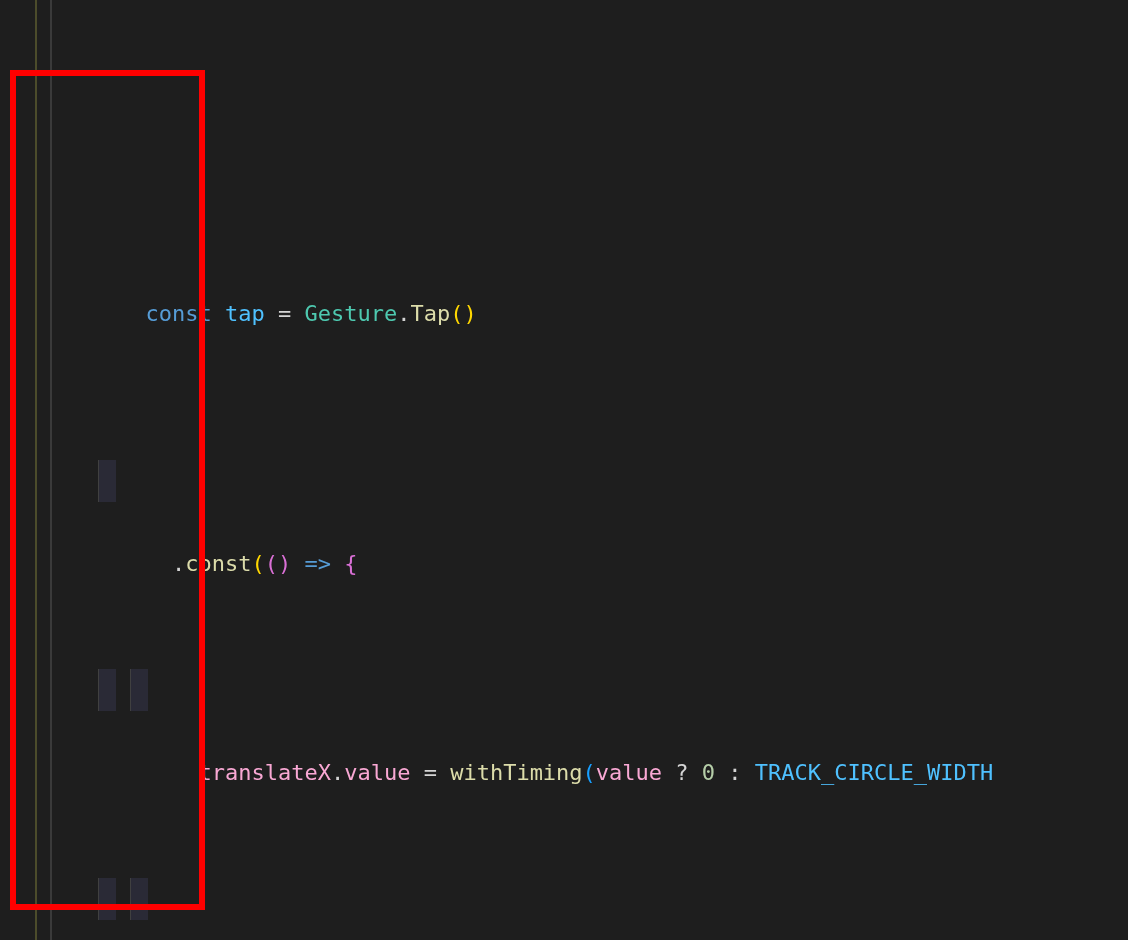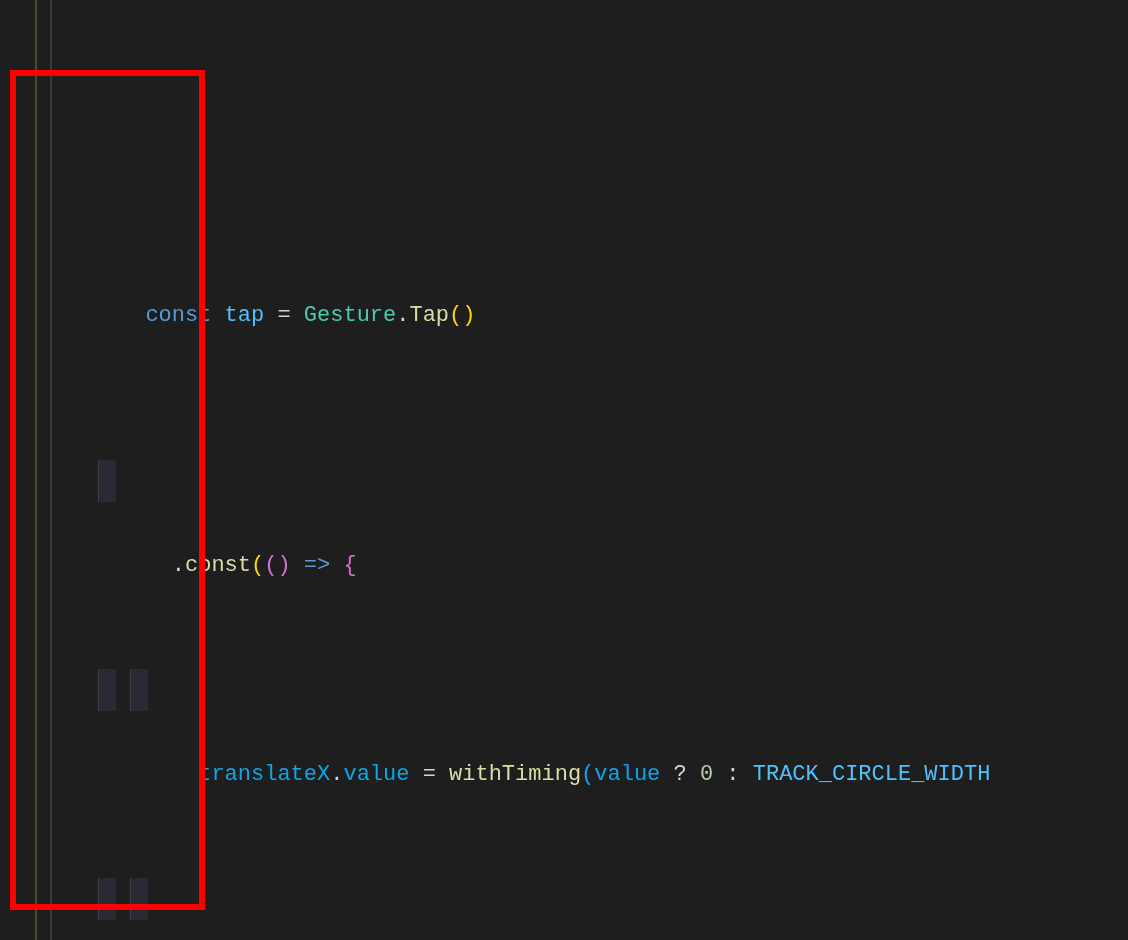--- a/index.html
+++ b/index.html
@@ -22,34 +22,34 @@
   }
   .gutter-line {
     position: absolute;
     top: 0;
     bottom: 0;
     width: 2px;
   }
   .g1 { left: 35px; background: #4c4c2b; }
   .g2 { left: 50px; background: #3a3a3a; }
   .line { position: relative; display: block; height: 41.8px; }
-  .line .txt { position: relative; padding-left: 36px; font-family: Liberation Mono, monospace; }
+  .line .txt { position: relative; padding-left: 36px; }
   .ig {
     position: absolute;
     top: 0; bottom: 0;
     width: 18px;
     background: #2a2a36;
     border-left: 1px solid #404040;
   }
   .ig.a { left: 68px; }
   .ig.b { left: 100px; }
 
   
   .kw    { color: #569cd6; }   
-  .var   { color: #0ea5e9; }
+  .var   { color: #f9a8d4; }
   .cls   { color: #4ec9b0; }   
   .fn    { color: #dcdcaa; }   
   .num   { color: #b5cea8; }
   .constName { color: #4fc1ff; }
   .op    { color: #d4d4d4; }
   .paren-y { color: #ffd700; }
   .paren-p { color: #da70d6; }
   .paren-b { color: #179fff; }
   .dot   { color: #d4d4d4; }
 

